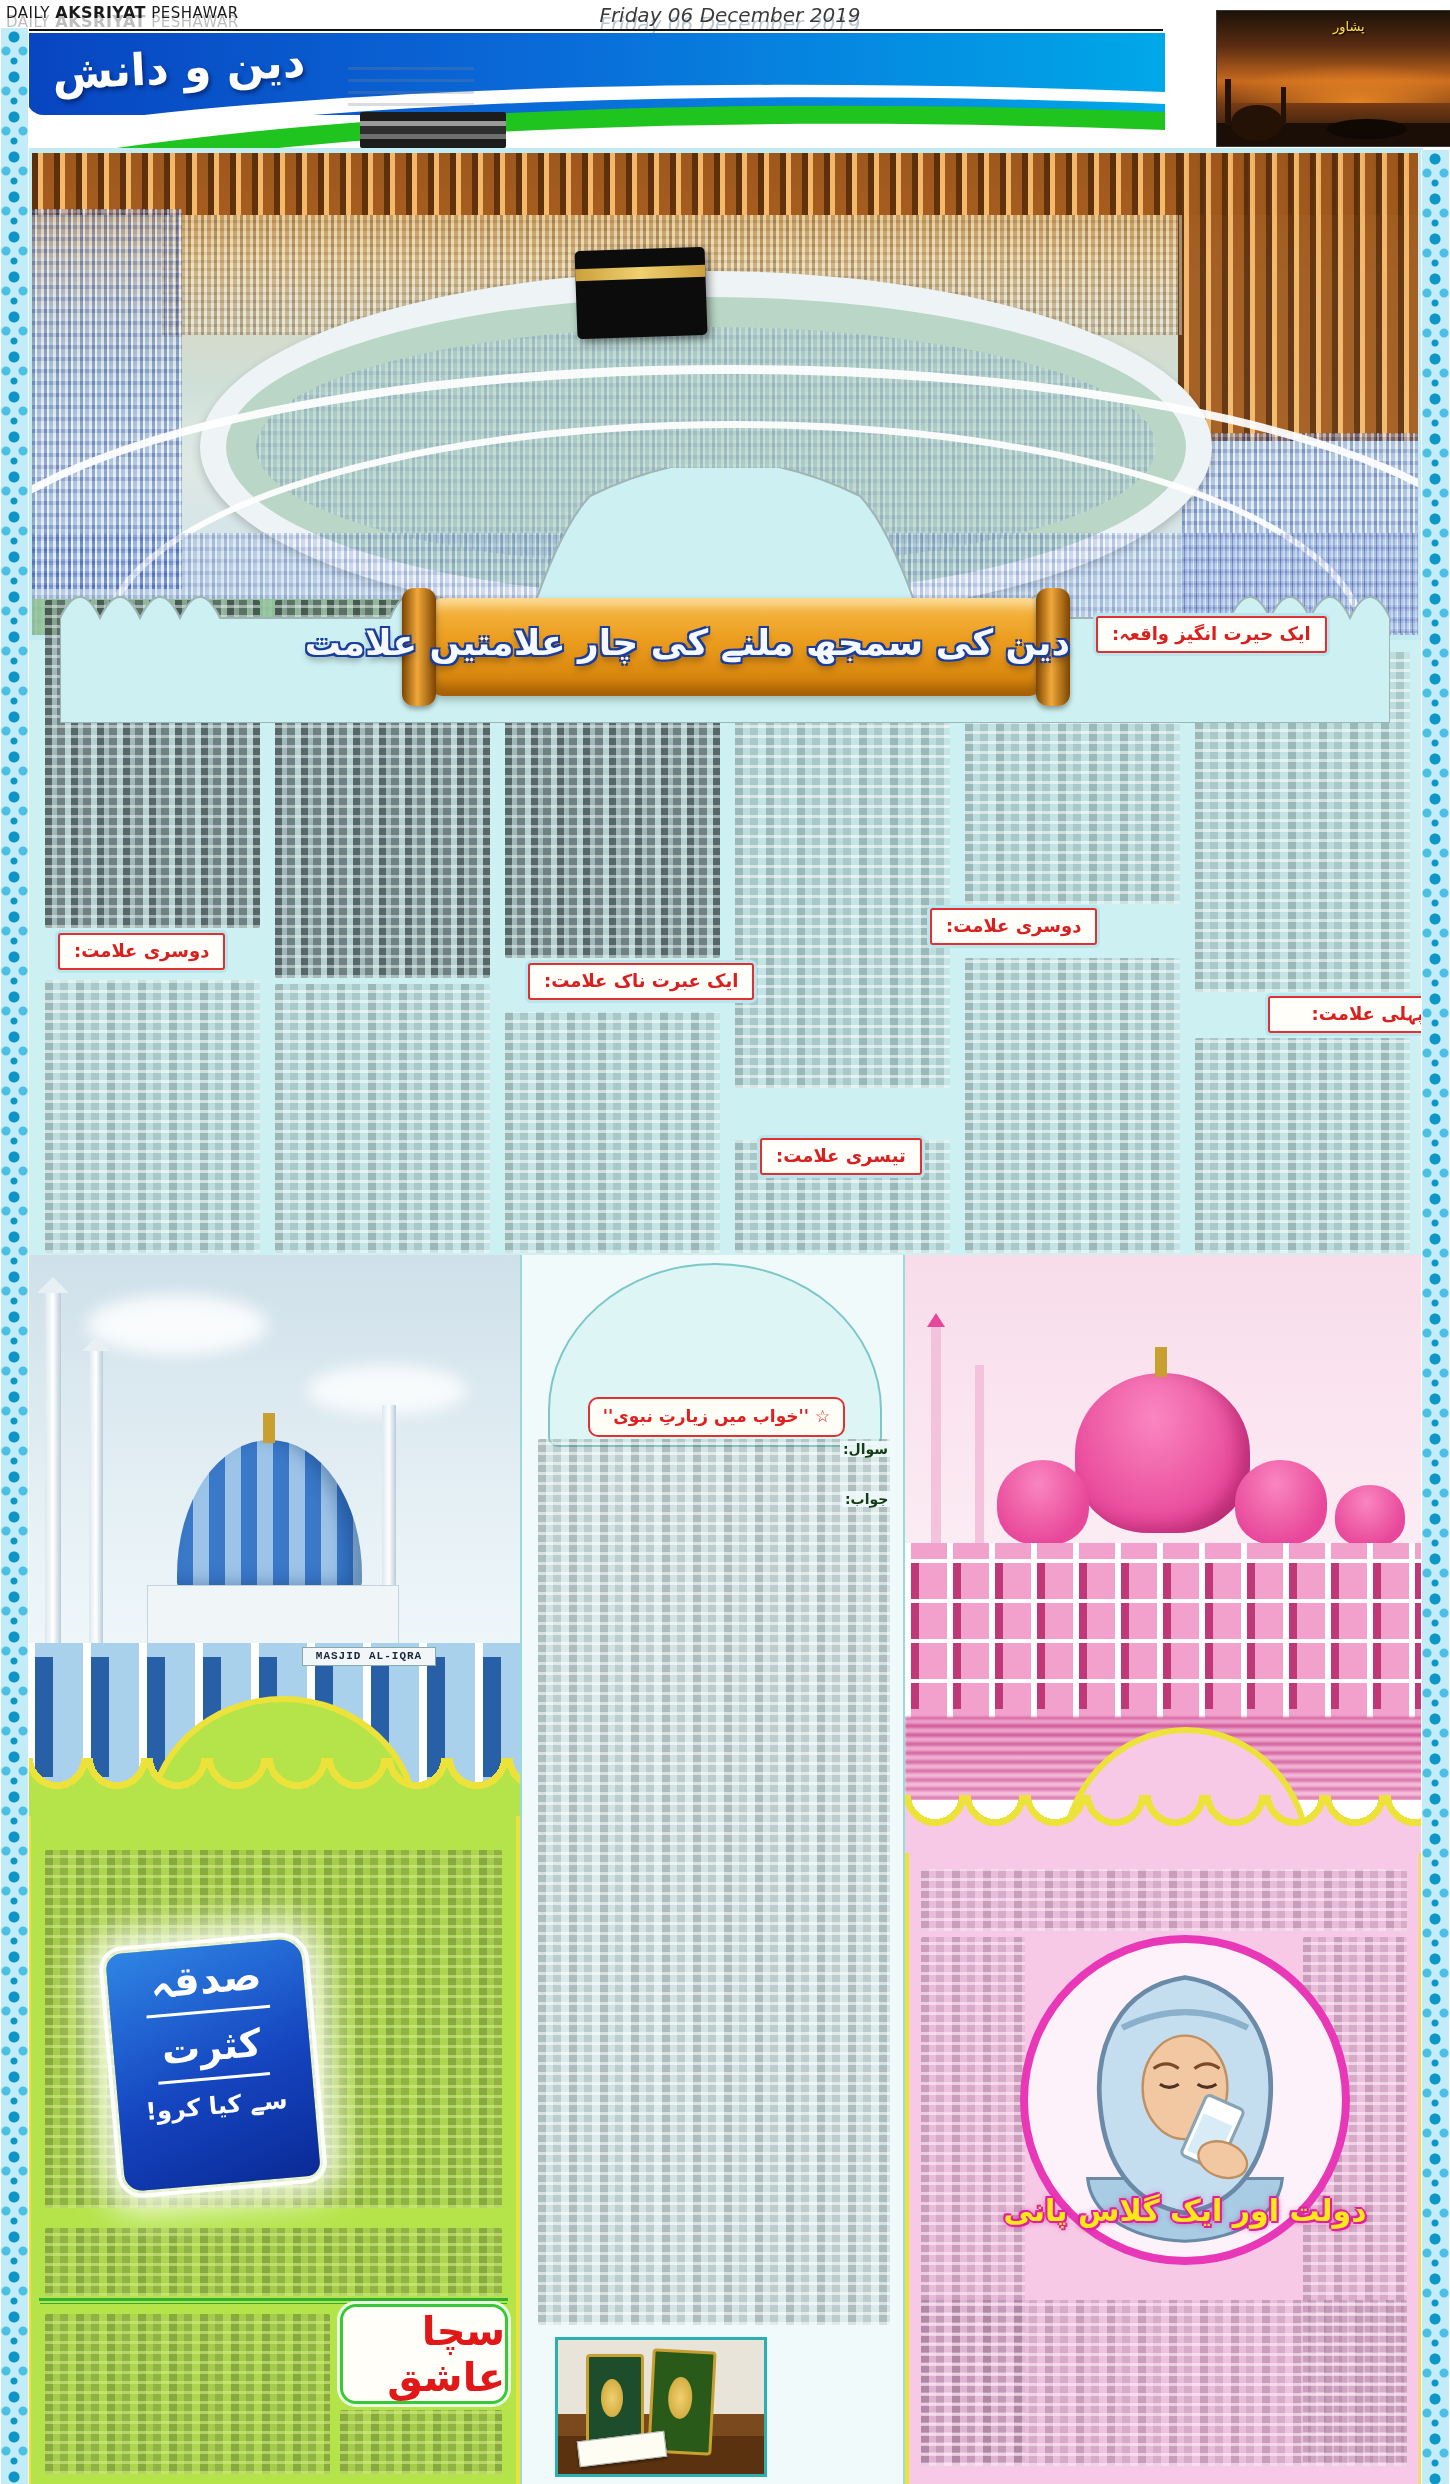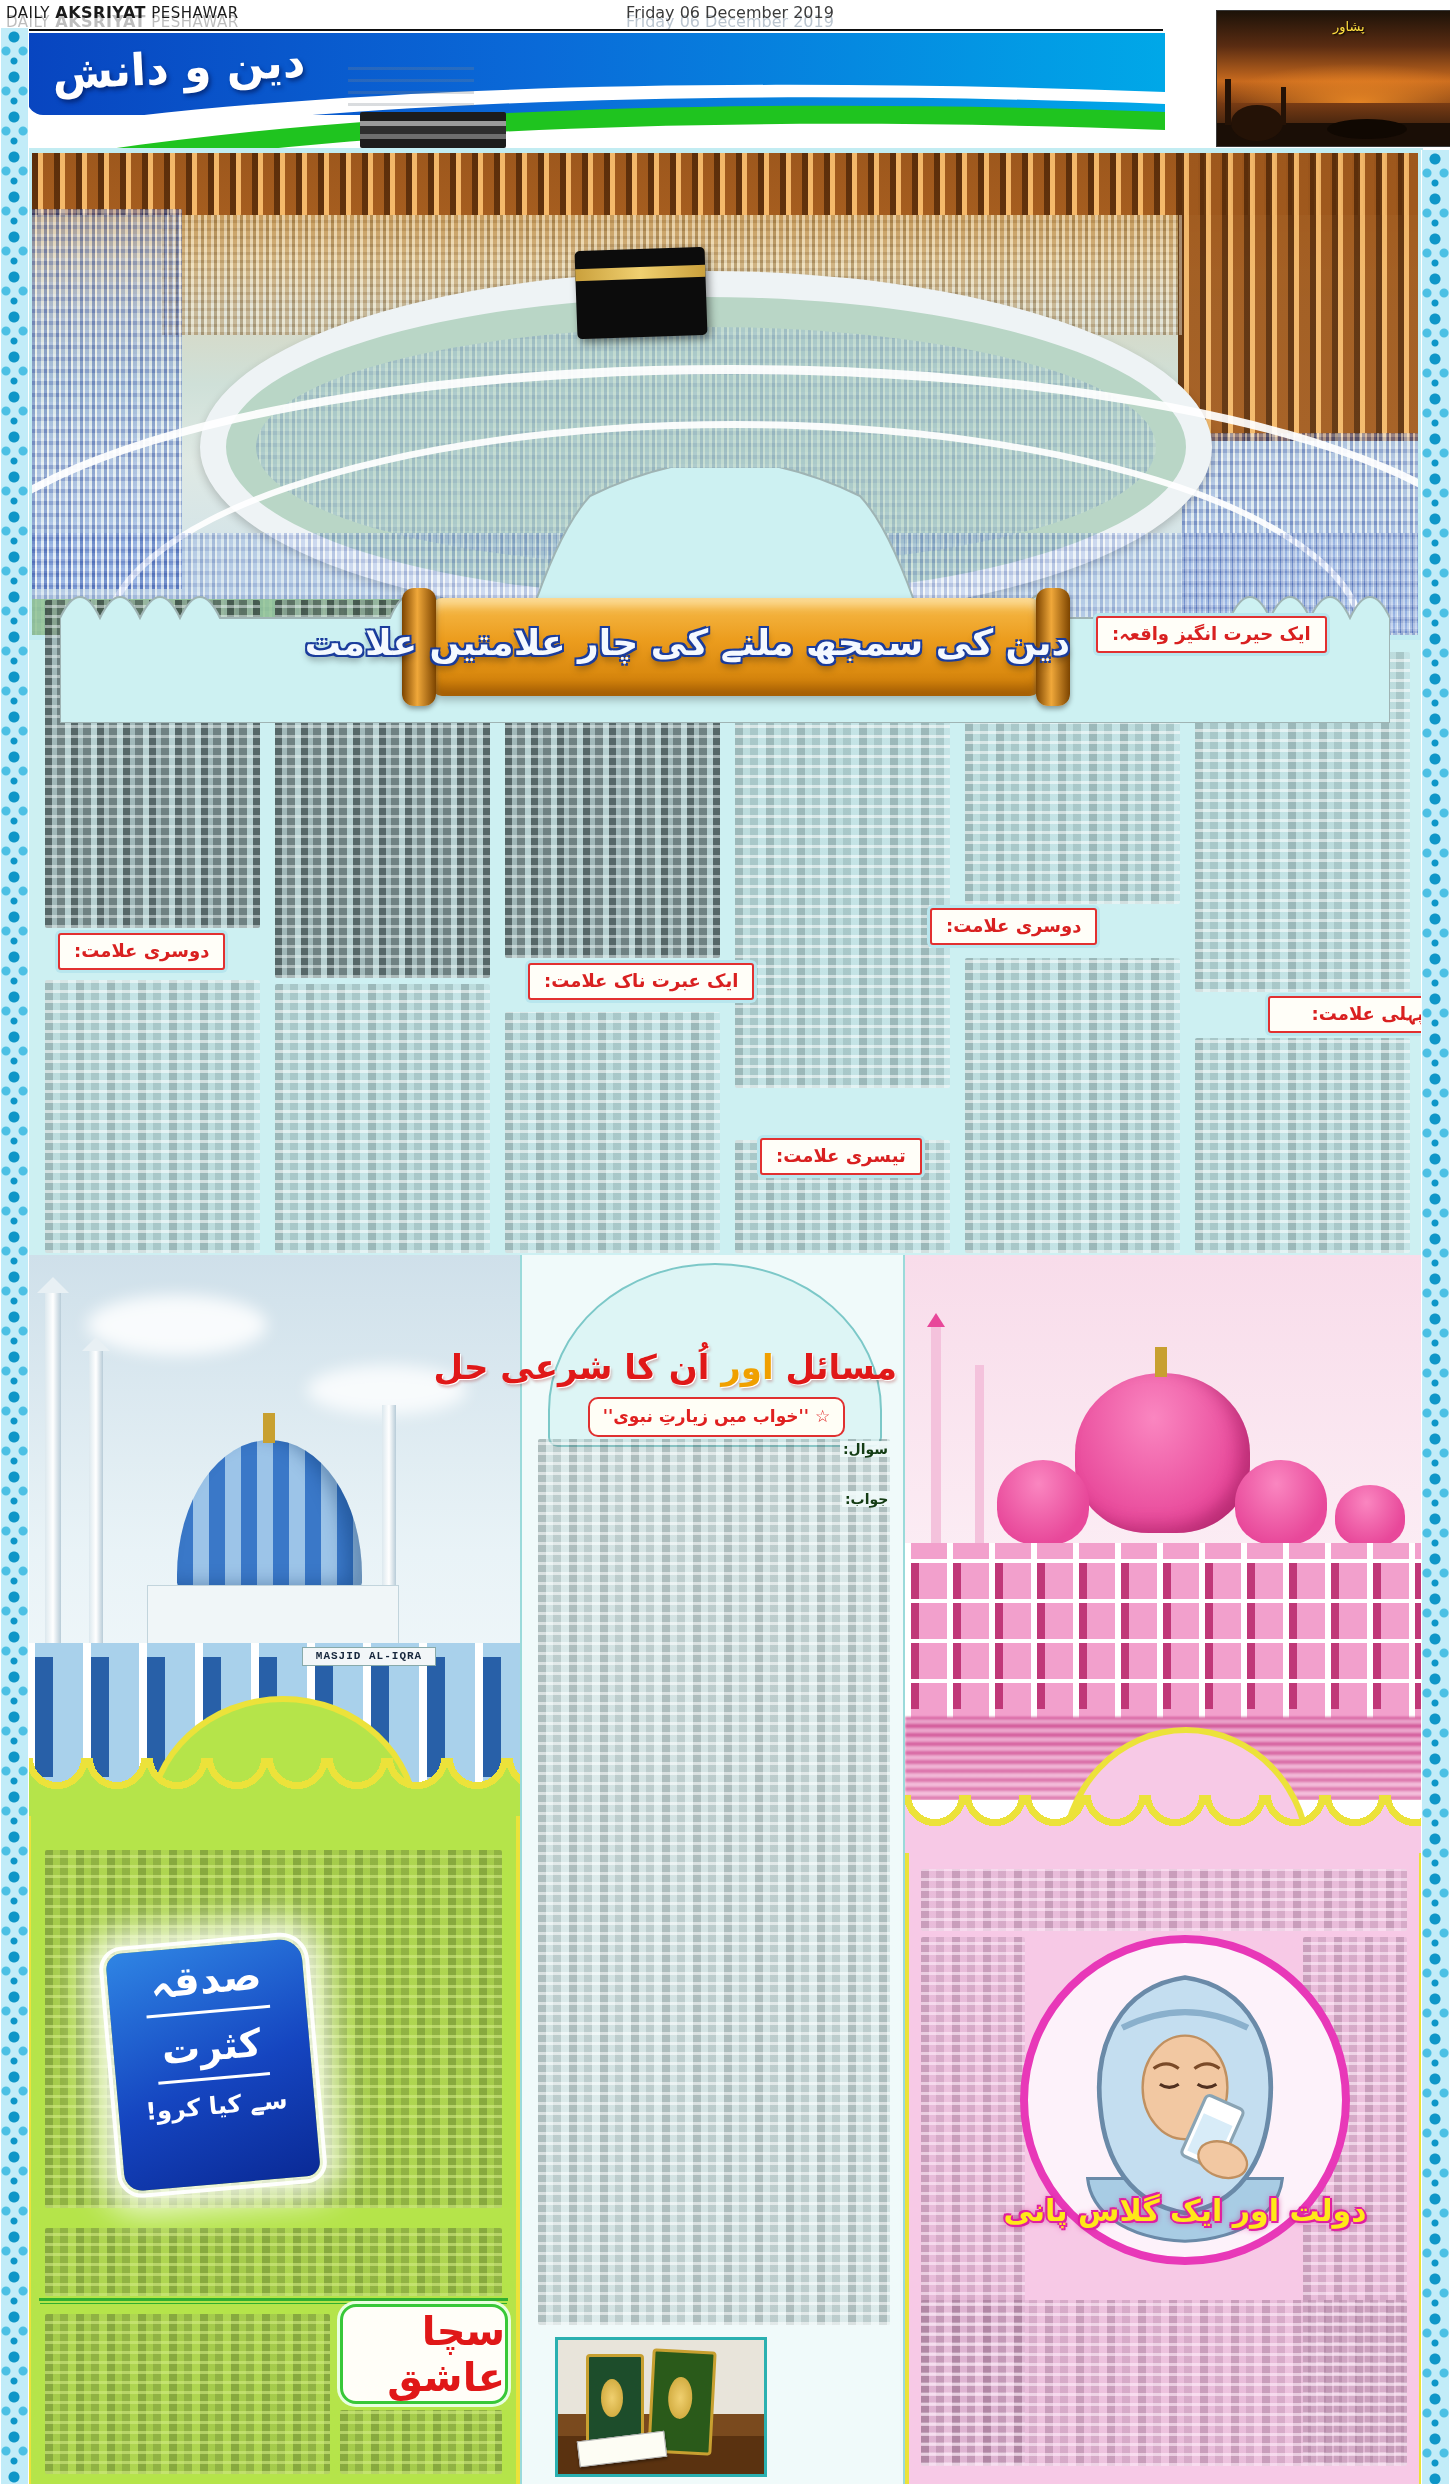--- a/index.html
+++ b/index.html
@@ -40,21 +40,21 @@
       rgba(40,40,40,.7) 18px 30px);}
 
   
   .kicker{position:absolute;background:#fffef8;border:2px solid #e23030;border-radius:3px;
     box-shadow:0 0 0 3px #b8e6ee;color:#d92020;font-weight:bold;direction:rtl;
     white-space:nowrap;font-size:18px;line-height:1.15;padding:6px 14px;z-index:6;}
 
   
   .papername{font-size:15px;color:#1a1a1a;letter-spacing:.5px;text-shadow:0 9px 0 rgba(90,90,90,.4);}
   .papername b{font-size:16px;}
-  .dateline{font-size:16px;color:#3a3a3a;text-shadow:0 9px 0 rgba(120,140,160,.5);}
+  .dateline{font-size:20px;color:#3a3a3a;text-shadow:0 9px 0 rgba(120,140,160,.5);font-style:italic;}
   .banner{background:linear-gradient(90deg,#0845c0,#0a6ad8 45%,#00a8e8);border-radius:0 0 0 16px;}
   .sectiontitle{color:#fff;font-size:44px;font-weight:bold;direction:rtl;
     transform:rotate(-3deg);text-shadow:2px 3px 4px rgba(0,20,80,.6);}
   .logo{background:linear-gradient(180deg,#1c1208 0%,#5a2c12 26%,#c86a1e 52%,#7a3c14 68%,#17100a 100%);
     border:1px solid #3a3a3a;overflow:hidden;}
   .logotitle{color:#f4f0e6;font-size:54px;font-weight:bold;direction:rtl;
     text-shadow:2px 2px 3px #000,0 0 10px rgba(0,0,0,.8);}
   .logocity{color:#ffe040;font-size:13px;direction:rtl;text-shadow:1px 1px 2px #000;}
 
   
@@ -244,25 +244,20 @@
       <div class="abs" style="left:0;top:16px;width:518px;height:150px;background:repeating-linear-gradient(90deg,#c03878 0 14px,rgba(0,0,0,0) 14px 42px)"></div>
       <div class="abs" style="left:0;top:0;width:518px;height:180px;background:repeating-linear-gradient(90deg,#ffffff 0 6px,rgba(0,0,0,0) 6px 42px),repeating-linear-gradient(0deg,#ffffff 0 4px,rgba(0,0,0,0) 4px 40px)"></div>
     </div>
     <div class="abs" style="left:0;top:462px;width:518px;height:83px;background:linear-gradient(180deg,#d86aa8,#f0b0d4);filter:blur(1px)">
       <div class="abs" style="left:0;top:0;width:518px;height:83px;background:repeating-linear-gradient(0deg,rgba(200,60,130,.4) 0 4px,rgba(250,210,230,.5) 4px 9px)"></div>
     </div>
   </div>
 
   <div class="abs" style="left:520px;top:1255px;width:385px;height:1229px;background:#f0fafa;border-left:2px solid #9adada;border-right:2px solid #9adada;box-sizing:border-box">
     <div class="abs qa-dome" style="left:26px;top:8px;width:330px;height:180px"></div>
-    <div class="abs qa-title" style="left:10px;top:92px;width:365px">
-      <span class="red">مسائل</span>
-      <span class="orange">اور</span>
-      <span class="red">اُن کا شرعی حل</span>
-    </div>
     <div class="abs qa-sub" style="left:66px;top:142px;width:253px;height:36px">☆ ''خواب میں زیارتِ نبوی''</div>
     <div class="qlabel" style="left:318px;top:186px">سوال:</div>
     <div class="qlabel" style="left:320px;top:236px">جواب:</div>
     <div class="mz light" style="left:16px;top:184px;width:352px;height:886px"></div>
     <div class="abs" style="left:33px;top:1082px;width:212px;height:140px;border:3px solid #2ab0b0;box-sizing:border-box;background:linear-gradient(180deg,#e8e4da 0 55%,#7a4a1e 55% 72%,#5a3210 72% 100%);overflow:hidden">
       <div class="abs" style="left:28px;top:14px;width:52px;height:92px;background:#1d4d2b;border:3px solid #c8a030;border-radius:4px">
         <div class="abs" style="left:12px;top:22px;width:22px;height:38px;border-radius:50%;background:radial-gradient(#f0d070,#c8a030)"></div>
       </div>
       <div class="abs" style="left:92px;top:10px;width:58px;height:98px;background:#2a5a1a;border:3px solid #c8a030;border-radius:4px;transform:rotate(3deg)">
         <div class="abs" style="left:15px;top:24px;width:24px;height:42px;border-radius:50%;background:radial-gradient(#f0d070,#c8a030)"></div>

